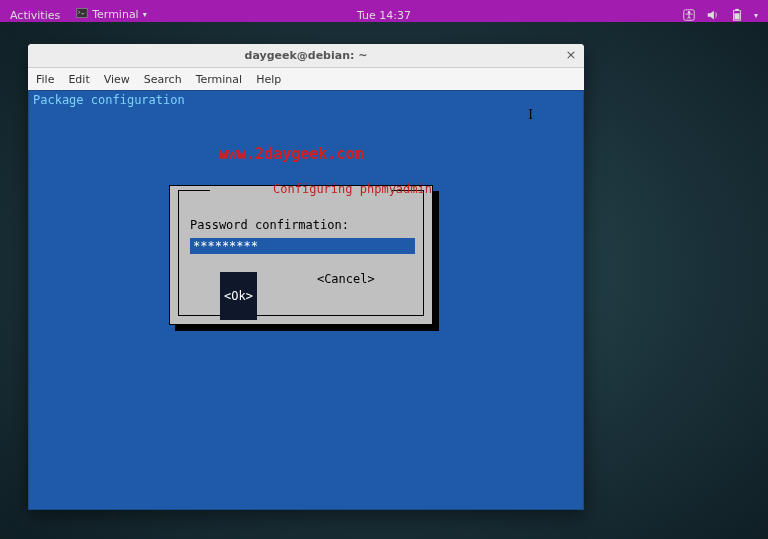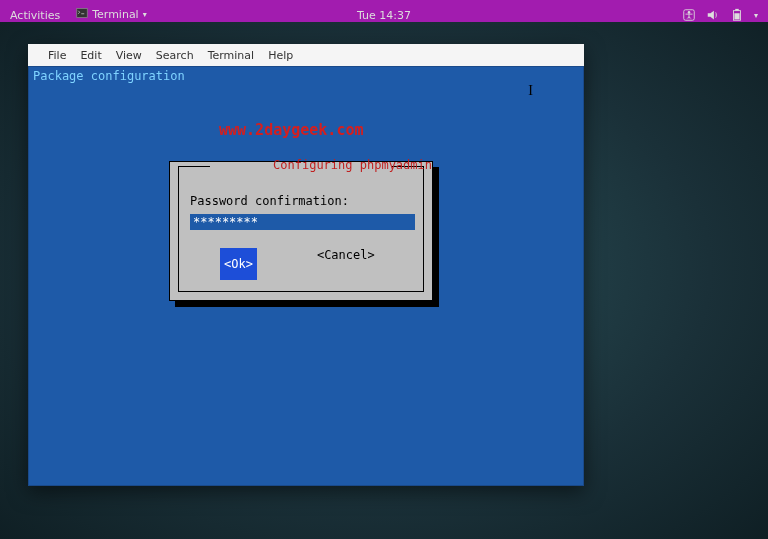--- a/index.html
+++ b/index.html
@@ -35,21 +35,21 @@
     border-radius:4px 4px 0 0;
     font-size:11px;
   }
   .titlebar .close {
     position:absolute; right:6px; top:4px; width:14px; height:14px;
     color:#555; font-size:13px; line-height:14px; text-align:center; cursor:pointer;
     font-weight:normal;
   }
   .menubar {
     height:22px; display:flex; align-items:center; gap:14px;
-    padding:0 20px; color:#333; font-size:11px; background:#f5f5f5;
+    padding:0 8px; color:#333; font-size:11px; background:#f5f5f5;
   }
   .menubar span{cursor:pointer;}
   .terminal {
     background:#1e5aa8; color:#fff;
     font-family:"DejaVu Sans Mono","Courier New",monospace;
     font-size:12px; height:420px; position:relative;
     border:1px solid #1a4a8a;
   }
   .pkg-line { color:#7fd3ff; padding:2px 4px; }
   .cursor-I {
@@ -91,21 +91,21 @@
   }
   .tui-body { position:relative; top:22px; left:8px; right:8px; font-size:12px;}
   .tui-label { margin-bottom:6px; }
   .tui-input {
     background:#1e5aa8; color:#fff; padding:1px 3px; width:225px;
     font-family:inherit; display:block;
   }
   .tui-buttons {
     display:flex; gap:60px; margin-top:18px; padding-left:30px;
   }
-  .tui-ok { background:#1d4ed8; color:#fff; padding:9px 4px; }
+  .tui-ok { background:#0f172a; color:#fff; padding:17px 4px; }
   .tui-cancel { color:#000; }
 </style>
 </head>
 <body>
 
 <div class="topbar">
   <div class="activities">Activities</div>
   <div class="appmenu">
     <span>
       <svg viewBox="0 0 16 16">
@@ -136,20 +136,24 @@
           <rect x="4" y="3" width="8" height="11" fill="none" stroke="#ddd"></rect>
           <rect x="6" y="1" width="4" height="2" fill="#ddd"></rect>
           <rect x="5" y="6" width="6" height="7" fill="#ddd"></rect>
         </svg>
       </span>
     <span style="font-size:8px;color:#ddd;">▾</span>
   </div>
 </div>
 
 <div class="window">
+  <div class="titlebar">
+    <span>daygeek@debian: ~</span>
+    <span class="close">×</span>
+  </div>
   <div class="menubar">
     <span>File</span>
     <span>Edit</span>
     <span>View</span>
     <span>Search</span>
     <span>Terminal</span>
     <span>Help</span>
   </div>
   <div class="terminal">
     <div class="pkg-line">Package configuration</div>

